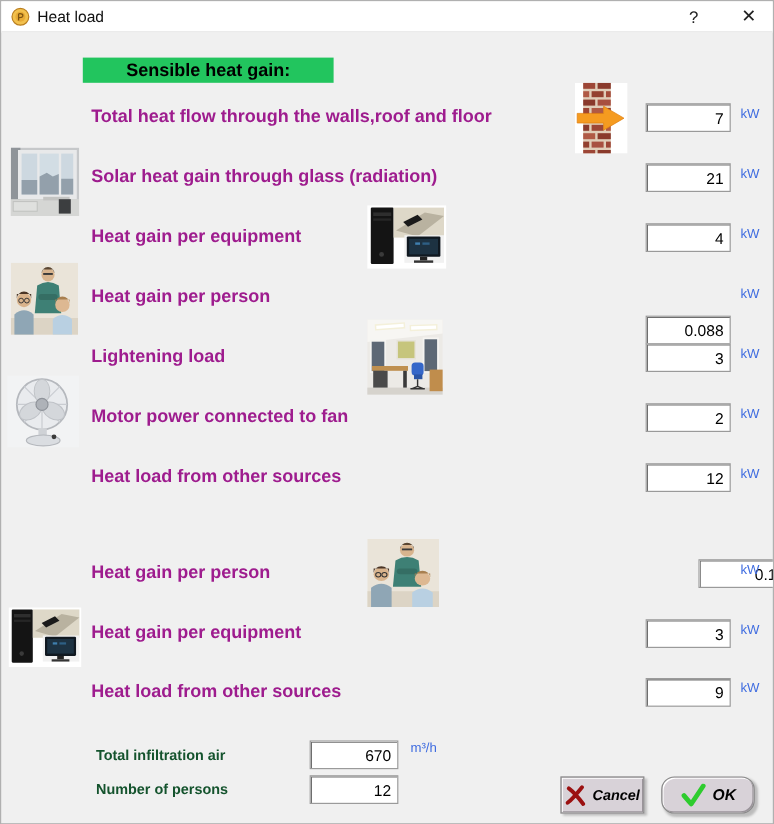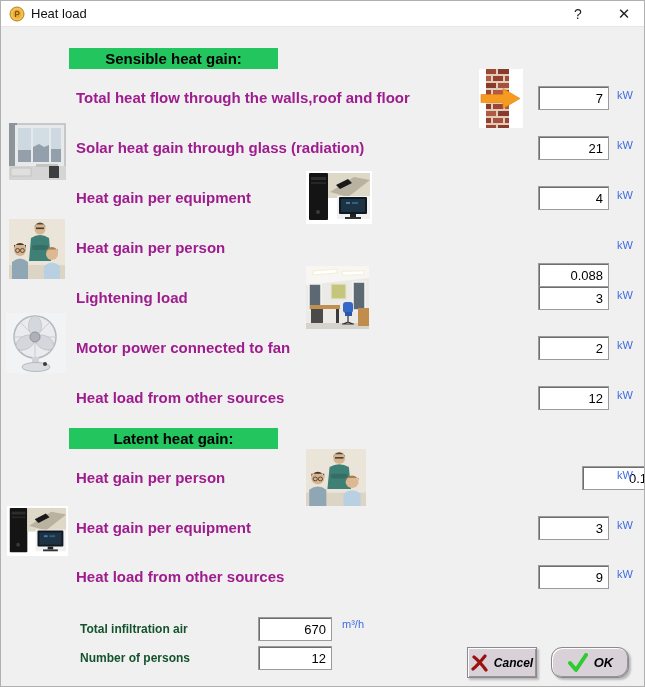--- a/index.html
+++ b/index.html
@@ -112,21 +112,20 @@
         <circle cx="8" cy="8" r="4.2" fill="#e8ab36"></circle>
         <path d="M6.5 5.5 L6.5 11 M6.5 5.5 Q10.5 5 10 7.5 Q9.6 9 6.5 8.7" fill="none" stroke="#7c5210" stroke-width="1.1"></path>
       </svg>
     </span>
     <span class="title">Heat load</span>
     <span class="tb-btn help-btn">?</span>
     <span class="tb-btn close-btn">✕</span>
   </div>
 
   <div class="section-header" style="top:47px">Sensible heat gain:</div>
-  <div class="section-header" style="top:427px">Latent heat gain:</div>
 
   <div class="img-box" style="left:478px; top:68px; width:44px; height:59px">
     <svg viewBox="0 0 44 59" preserveAspectRatio="none">
       <rect width="44" height="59" fill="#ffffff"></rect>
       <rect x="7" y="0" width="23" height="59" fill="#e0cdb8"></rect>
       <g>
         <rect x="7" y="0" width="10" height="5" fill="#9d4636"></rect>
           <rect x="19" y="0" width="11" height="5" fill="#8a3a2c"></rect>
         <rect x="7" y="7" width="5" height="5" fill="#b05a45"></rect>
           <rect x="14" y="7" width="10" height="5" fill="#93402f"></rect>

